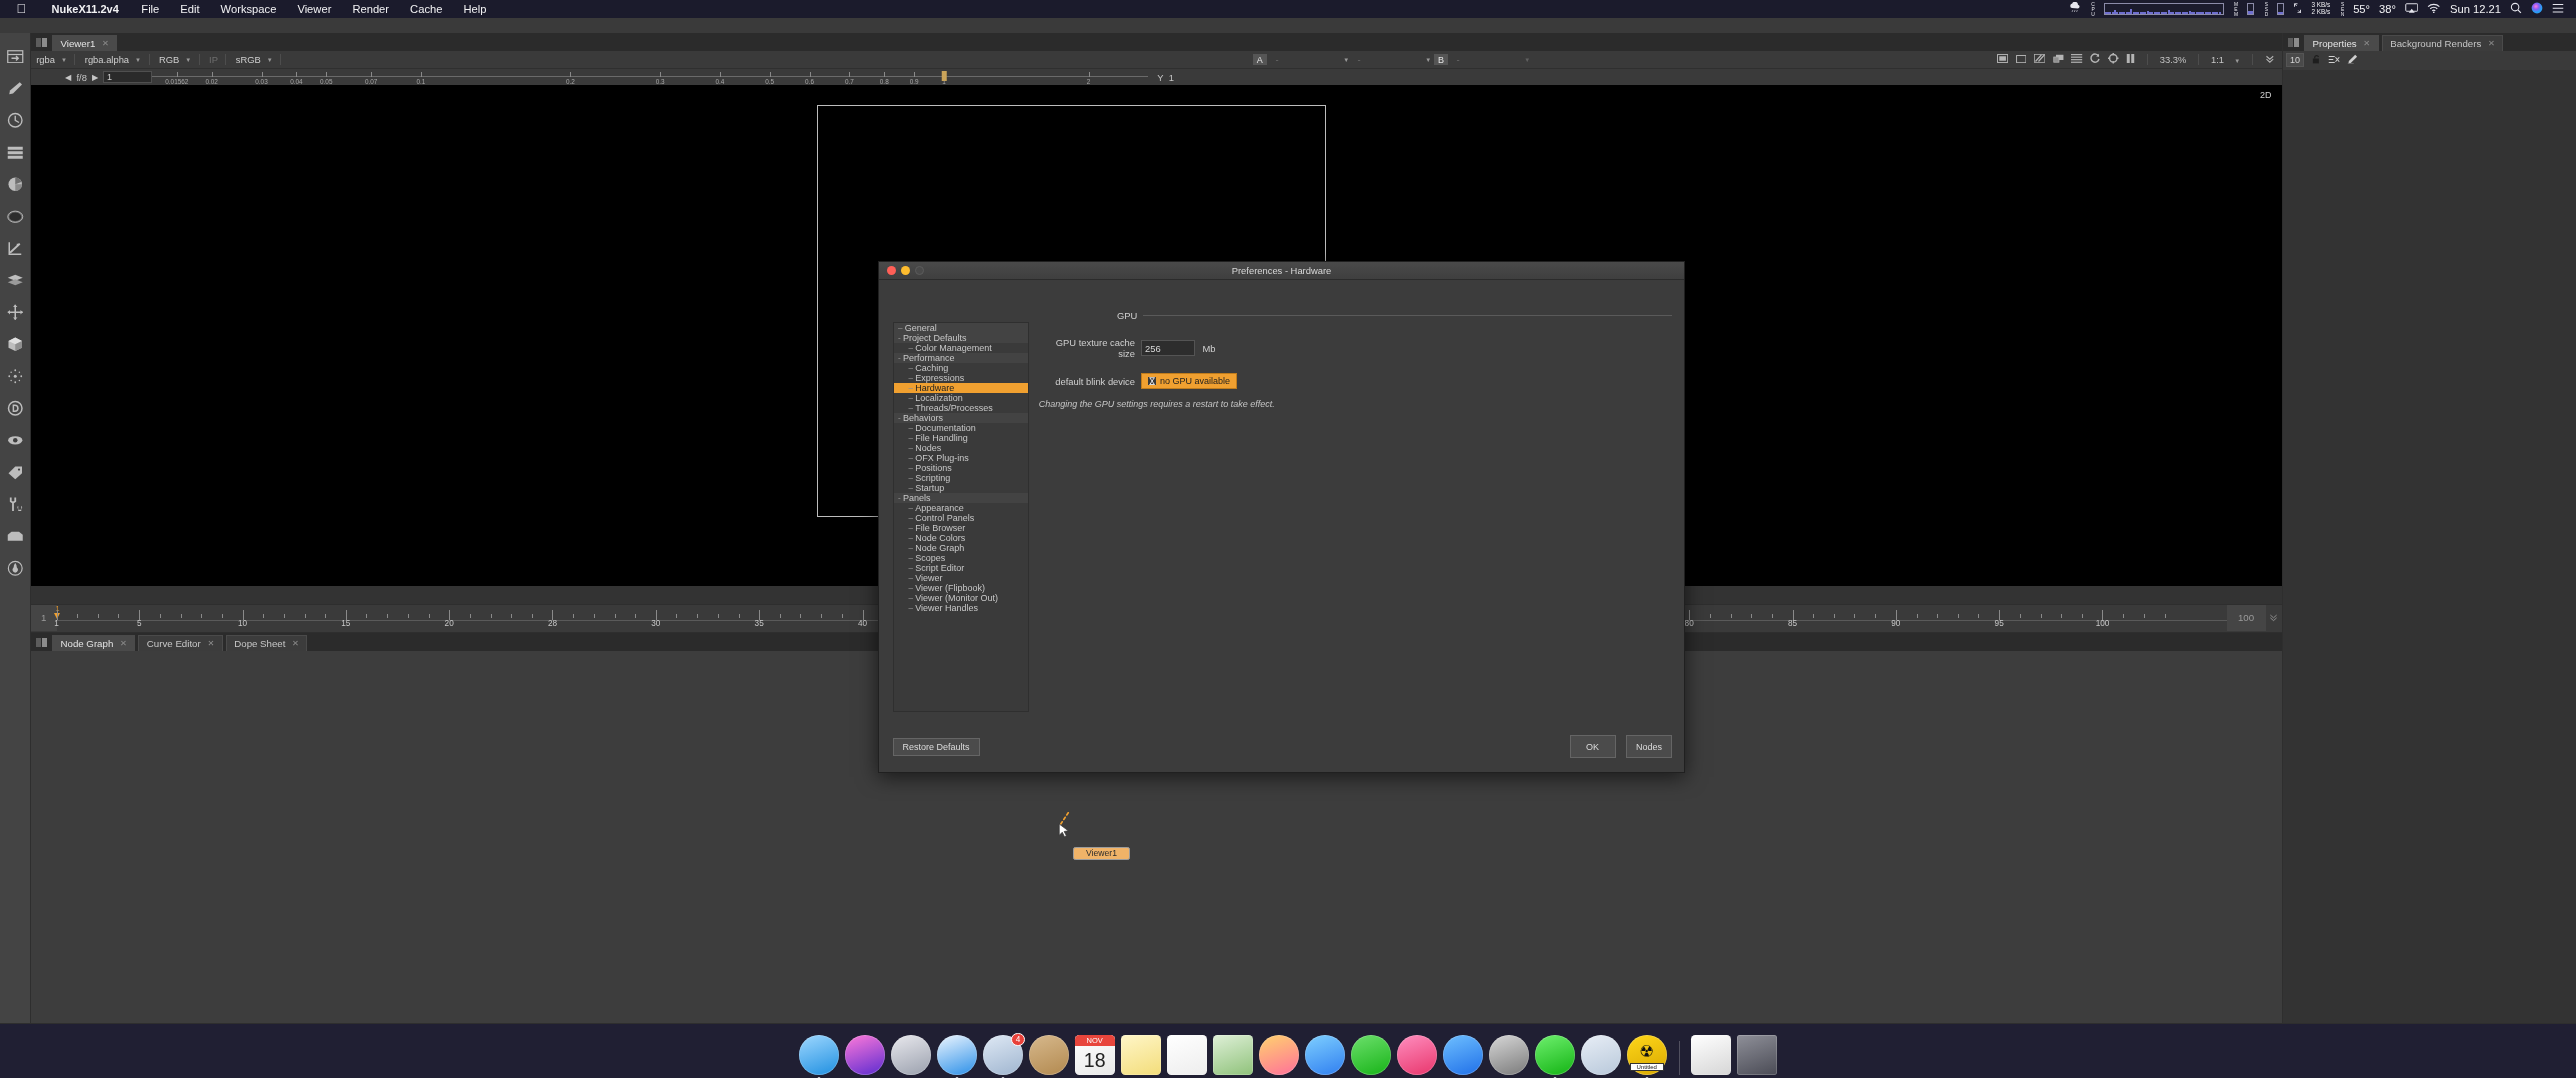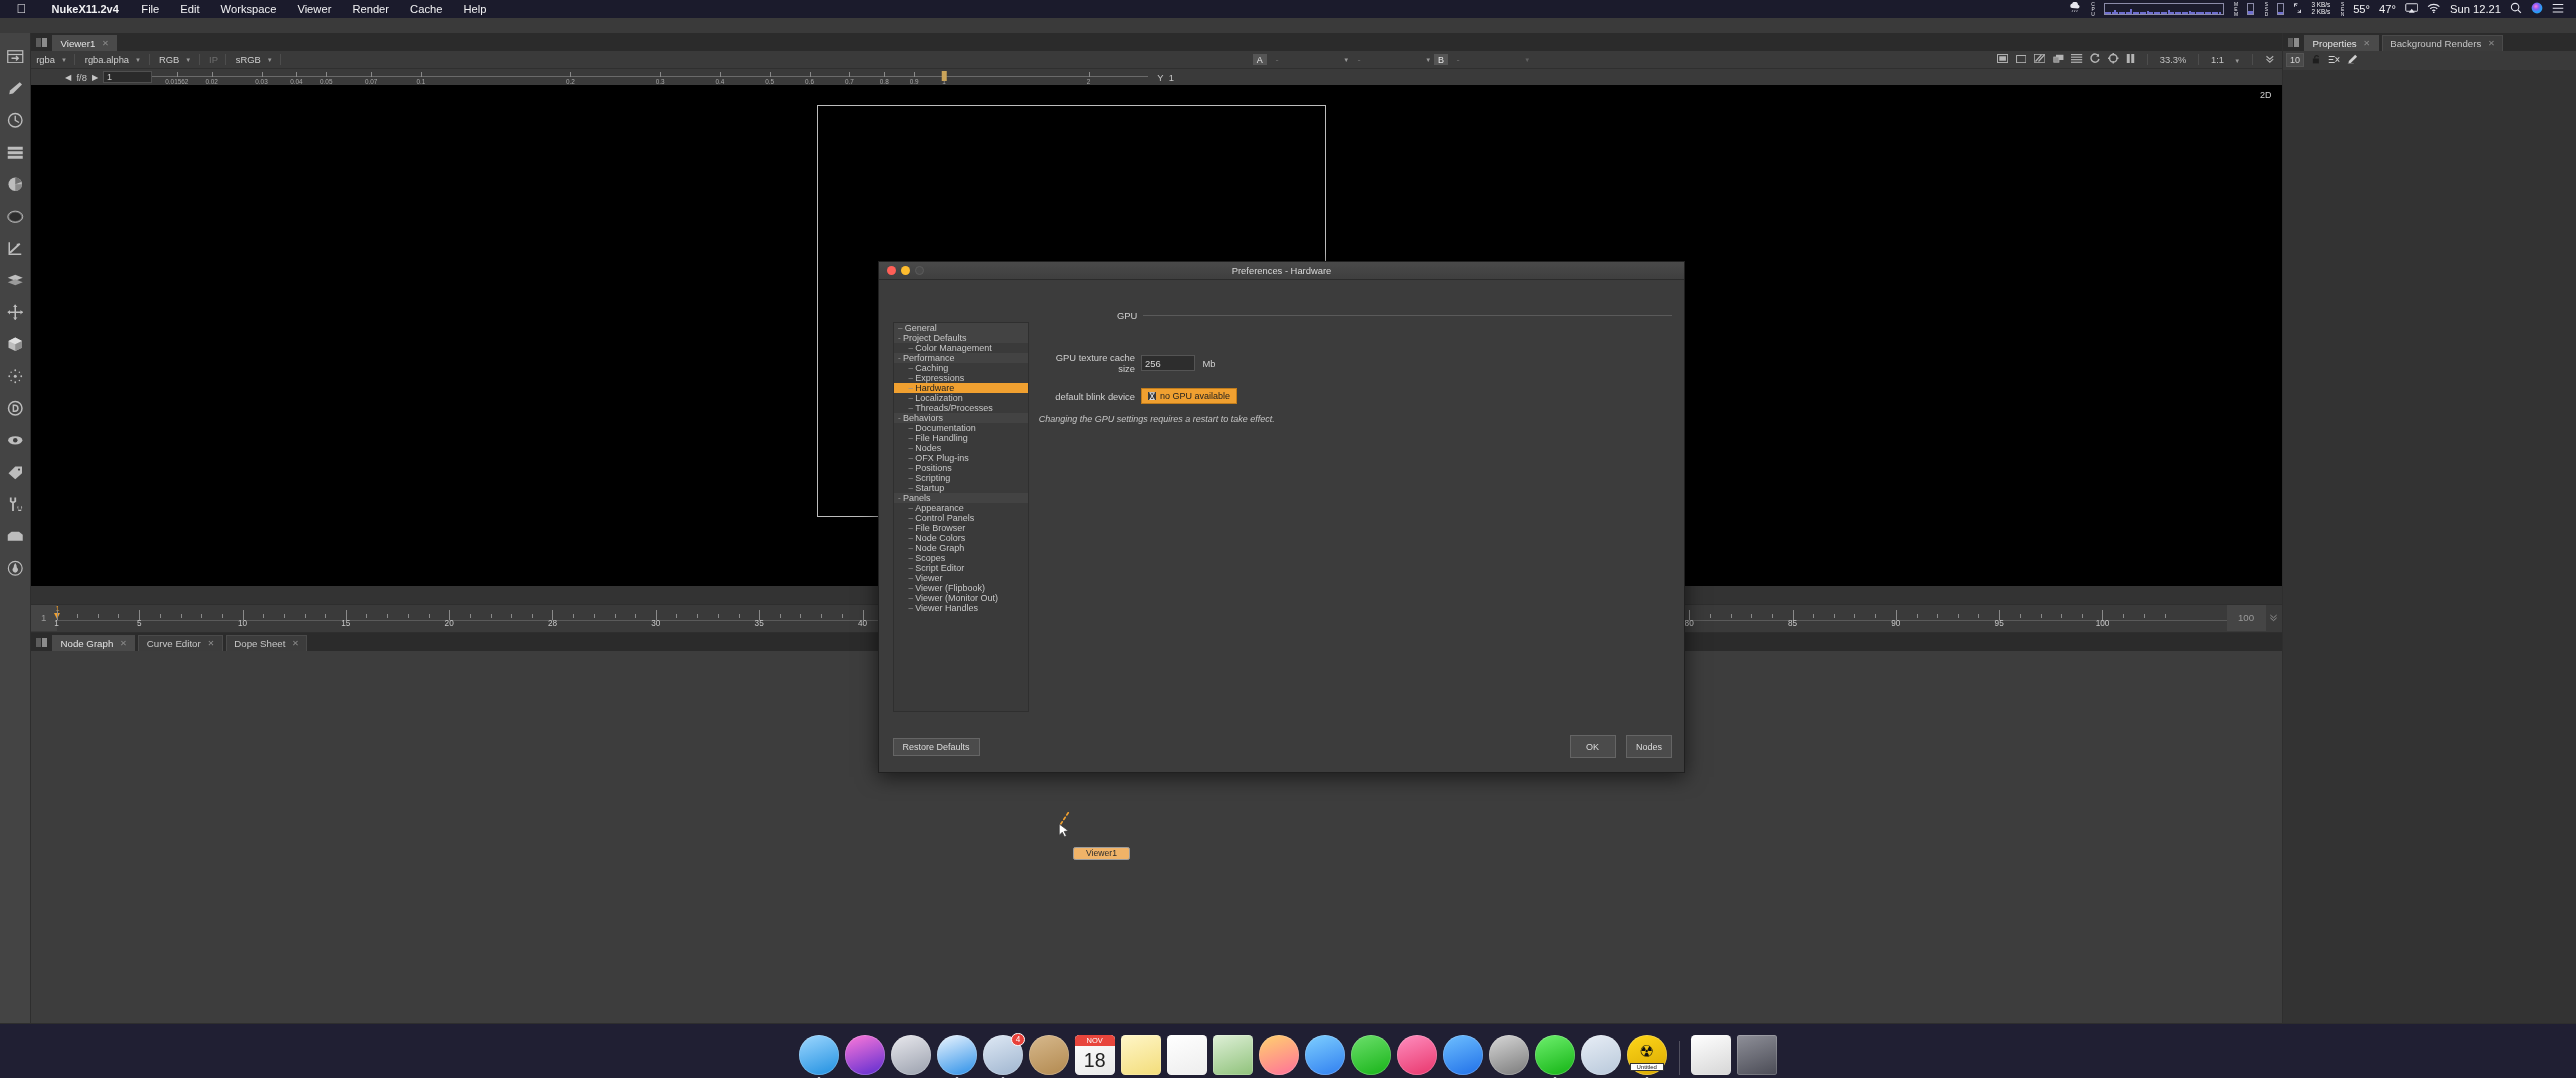--- a/index.html
+++ b/index.html
@@ -240,21 +240,21 @@
             <path d="M10 9 L10 13 L6 13" stroke="#e6e6ee" stroke-width="1.2" fill="none"></path>
             <path d="M2 1 L5 4 M10 13 L7 10" stroke="#e6e6ee" stroke-width="1.2"></path>
           </svg>
       </span>
       <span>
         <div class="netnum">3 KB/s</div>
         <div class="netnum">2 KB/s</div>
       </span>
       <span class="vlabel">SEN</span>
       <span class="temps">55°</span>
-      <span class="temps">47°</span>
+      <span class="temps">38°</span>
       <span>
         <svg width="13.5" height="10.5" viewBox="0 0 18 14">
             <rect x="1" y="1" width="16" height="10" rx="1.2" fill="none" stroke="#e6e6ee" stroke-width="1.3"></rect>
             <path d="M9 7.5 L13 13 L5 13 Z" fill="#e6e6ee"></path>
           </svg>
       </span>
       <span>
         <svg width="13.5" height="10.5" viewBox="0 0 18 14">
             <path d="M1.5 4.8a11 11 0 0 1 15 0" stroke="#e6e6ee" stroke-width="1.6" fill="none"></path>
             <path d="M4.3 7.6a7 7 0 0 1 9.4 0" stroke="#e6e6ee" stroke-width="1.6" fill="none"></path>
@@ -1007,21 +1007,21 @@
               <span>Viewer Handles</span>
             </div>
           </div>
 
         <div class="content">
           <div class="grouphdr" style="margin-left:79px;">
             <span>GPU</span>
             <span class="line"></span>
           </div>
 
-          <div class="frow" style="margin-top:31px;">
+          <div class="frow" style="margin-top:16px;">
             <span style="width:97px;text-align:right">GPU texture cache size</span>
             <span class="prefinput" style="margin-left:6px">256</span>
             <span style="margin-left:7.5px">Mb</span>
           </div>
 
           <div class="frow" style="margin-top:14.2px;">
             <span style="width:97px;text-align:right">default blink device</span>
             <span class="gpubtn" style="margin-left:6px">
               <span class="gi">
                 <svg width="8.2" height="8.2" viewBox="0 0 11 11">

